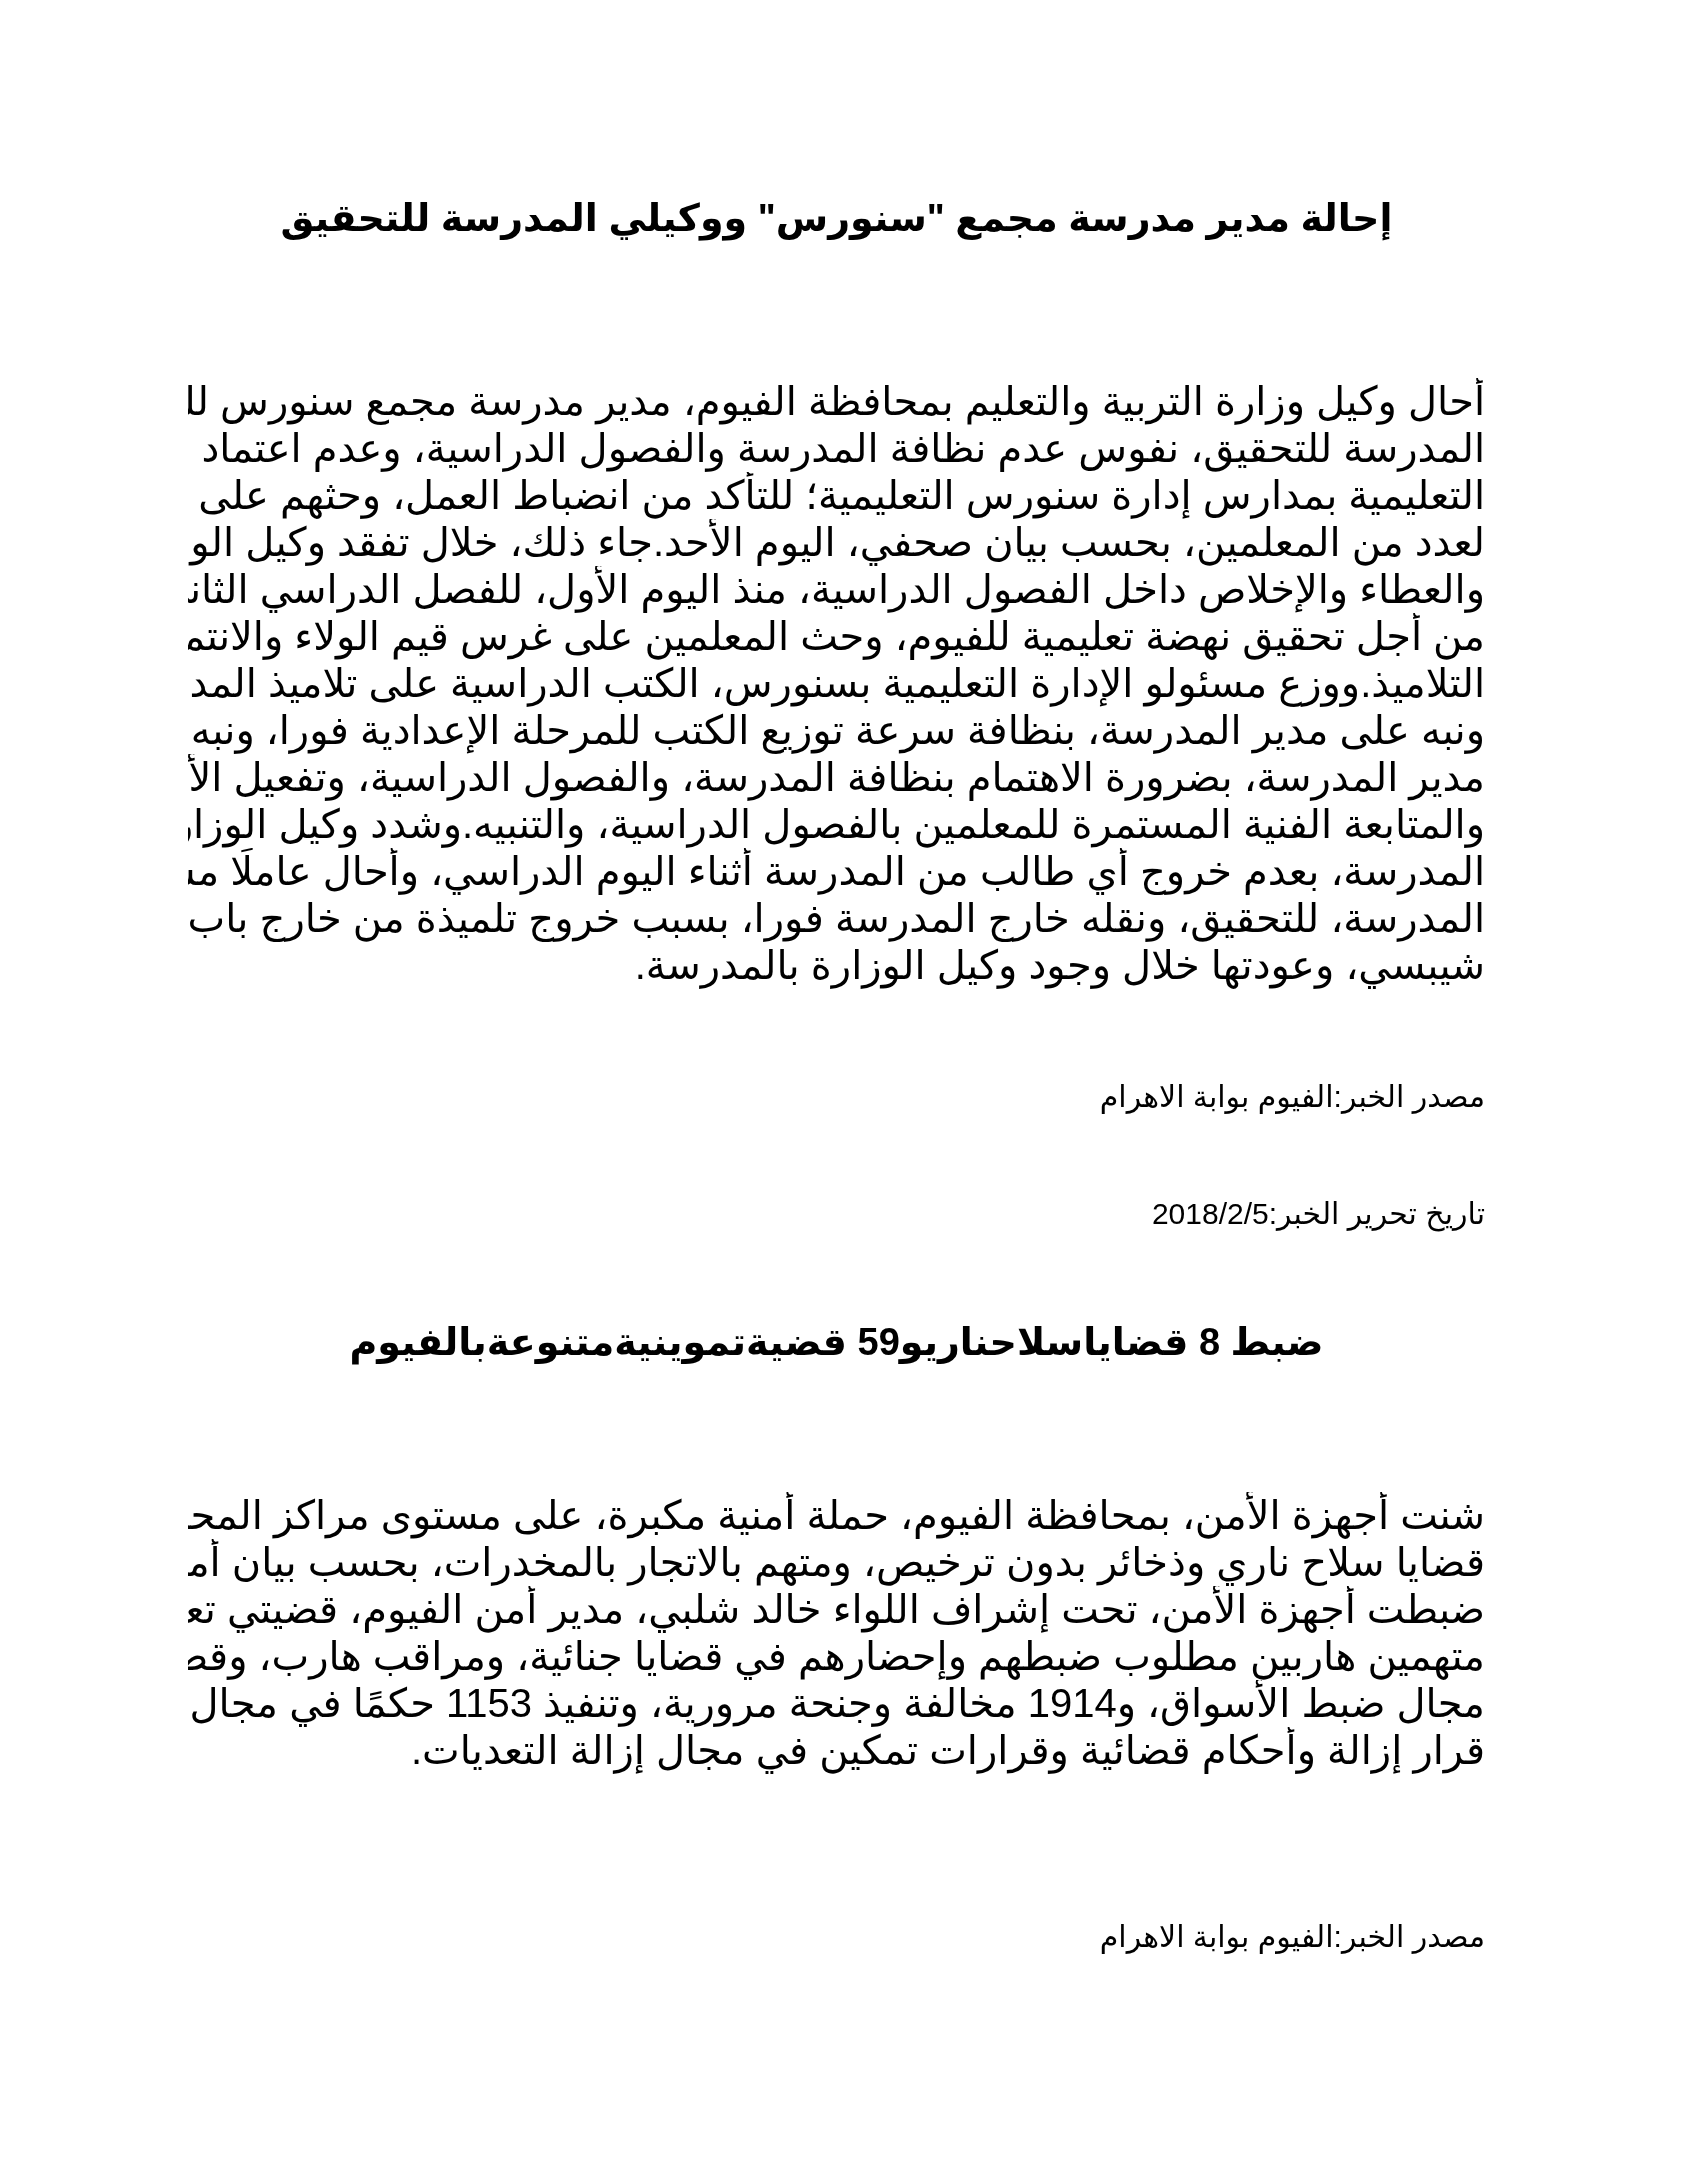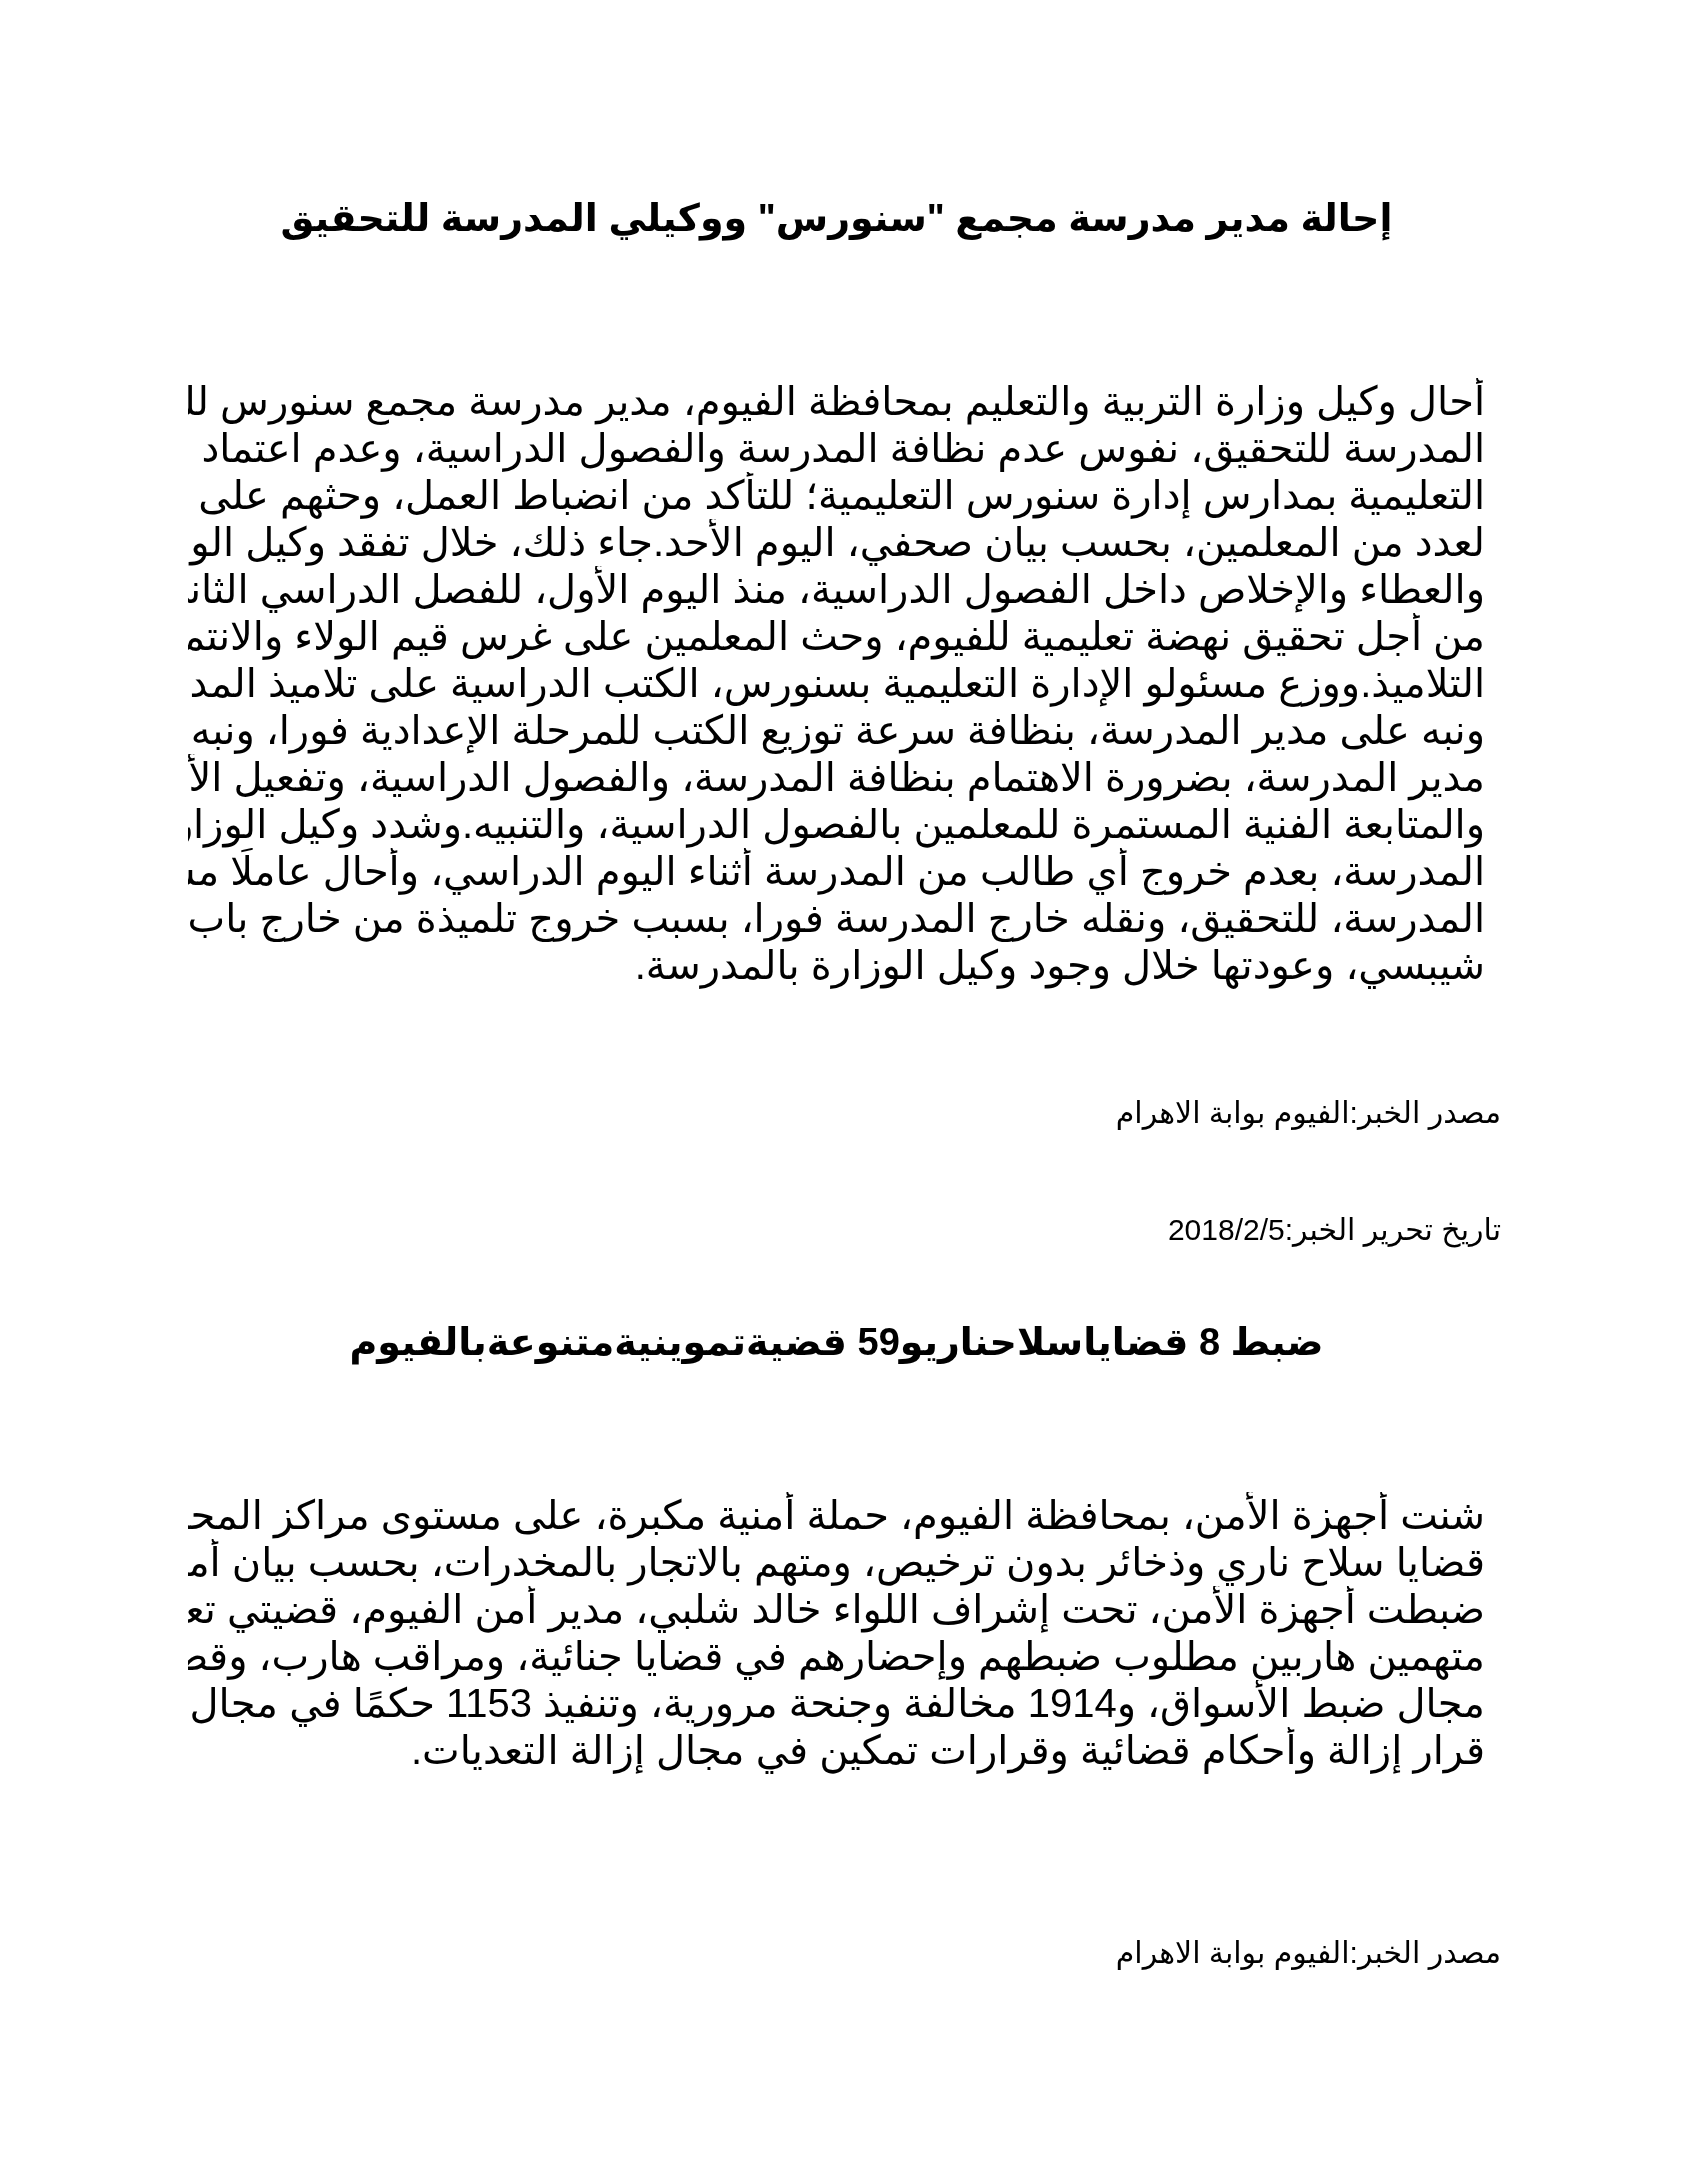--- a/index.html
+++ b/index.html
@@ -61,21 +61,21 @@
     #body-2 { top: 1492px; }
 
     .meta-line {
       position: absolute;
       left: 188px;
       width: 1297px;
       direction: rtl;
       text-align: right;
       font-size: 30px;
       line-height: 47px;
-      margin: 16px;
+      margin: 0;
       white-space: nowrap;
     }
     .meta-line span { unicode-bidi: plaintext; }
     #source-1 { top: 1073px; }
     #date-1 { top: 1190px; }
     #source-2 { top: 1913px; }
   </style>
 </head>
 <body>
 

